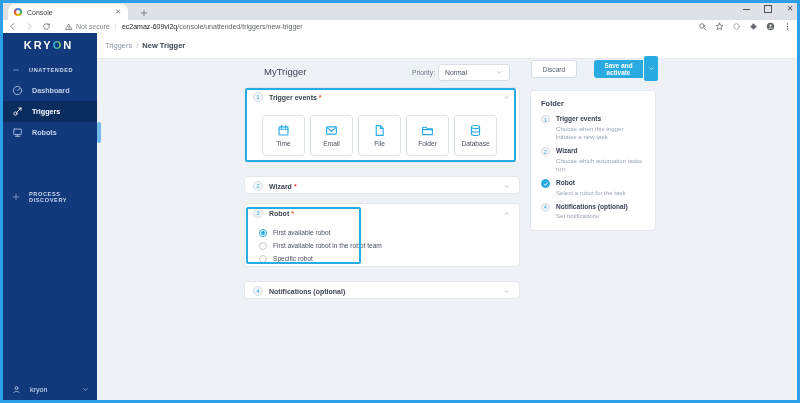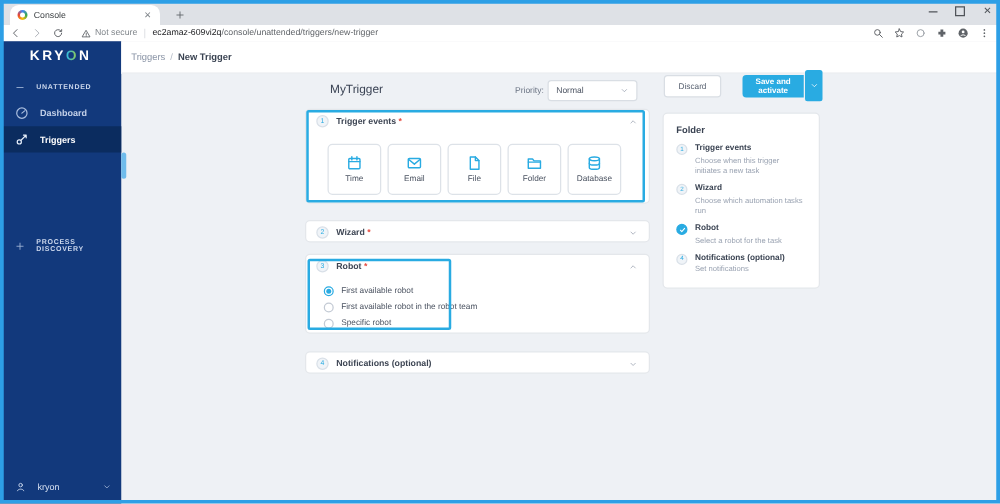--- a/index.html
+++ b/index.html
@@ -227,20 +227,29 @@
         </div>
         <div class="nav-item active">
           <span class="n-icon">
             <svg viewBox="0 0 16 16" fill="none" stroke="currentColor" stroke-width="1.4" stroke-linecap="round" stroke-linejoin="round">
               <circle cx="5" cy="11" r="2.4"></circle>
               <path d="M7 9l6-6M13 3H9.8M13 3v3.2"></path>
             </svg>
           </span>
           <span class="n-label">Triggers</span>
         </div>
+        <div class="nav-item">
+          <span class="n-icon">
+            <svg viewBox="0 0 16 16" fill="none" stroke="currentColor" stroke-width="1.4" stroke-linecap="round" stroke-linejoin="round">
+              <rect x="2.5" y="3" width="11" height="8" rx="1"></rect>
+              <path d="M8 11v2.5M5 13.5h6"></path>
+            </svg>
+          </span>
+          <span class="n-label">Robots</span>
+        </div>
       </div>
     <div class="side-group" style="top:157px">
       <span class="g-icon">
           <svg viewBox="0 0 16 16" fill="none" stroke="currentColor" stroke-width="1.4" stroke-linecap="round" stroke-linejoin="round">
             <path d="M8 3v10M3 8h10"></path>
           </svg>
         </span>
       <span class="g-label">PROCESS DISCOVERY</span>
     </div>
     <div class="user-row">

